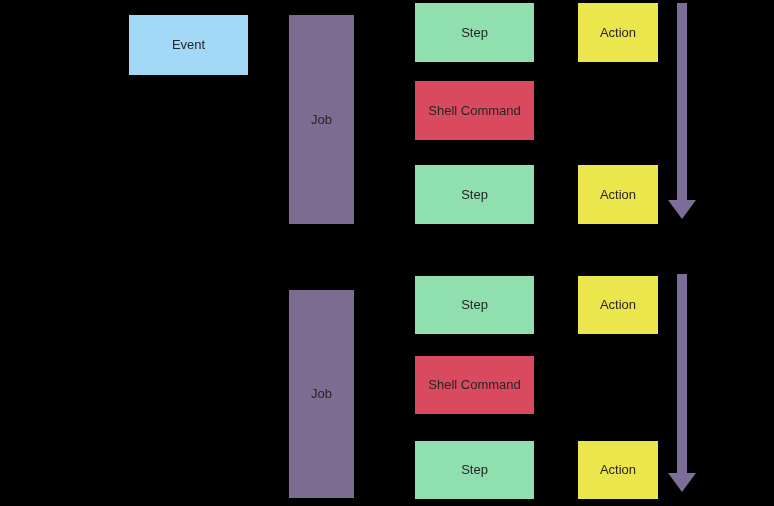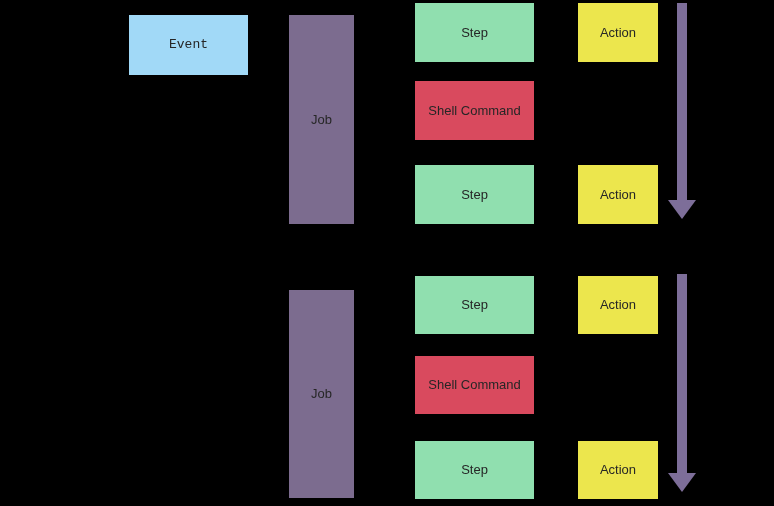--- a/index.html
+++ b/index.html
@@ -25,21 +25,21 @@
     justify-content: center;
     text-align: center;
   }
   .node .label {
     font-size: 13px;
     line-height: 1.2;
     color: #262626;
     white-space: nowrap;
   }
   
-  .n-event1  { left: 129px; top: 15px;  width: 119px; height: 60px; font-family: Liberation Mono, monospace; }
+  .n-event1  { left: 129px; top: 15px;  width: 119px; height: 60px; }
   .n-job1    { left: 289px; top: 15px;  width: 65px;  height: 209px; }
   .n-step1a  { left: 415px; top: 3px;   width: 119px; height: 59px; }
   .n-shell1  { left: 415px; top: 81px;  width: 119px; height: 59px; }
   .n-step1b  { left: 415px; top: 165px; width: 119px; height: 59px; }
   .n-act1a   { left: 578px; top: 3px;   width: 80px;  height: 59px; }
   .n-act1b   { left: 578px; top: 165px; width: 80px;  height: 59px; }
   .arrow-1   { left: 667px; top: 3px;   height: 216px; }
   
   .n-job2    { left: 289px; top: 290px; width: 65px;  height: 208px; }
   .n-step2a  { left: 415px; top: 276px; width: 119px; height: 58px; }

